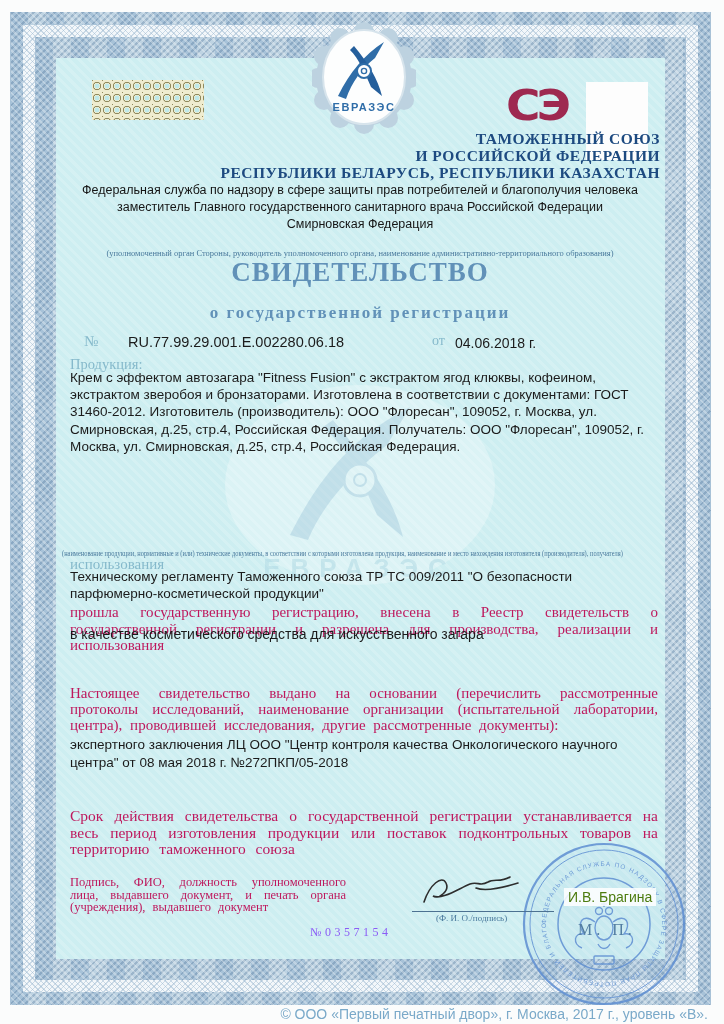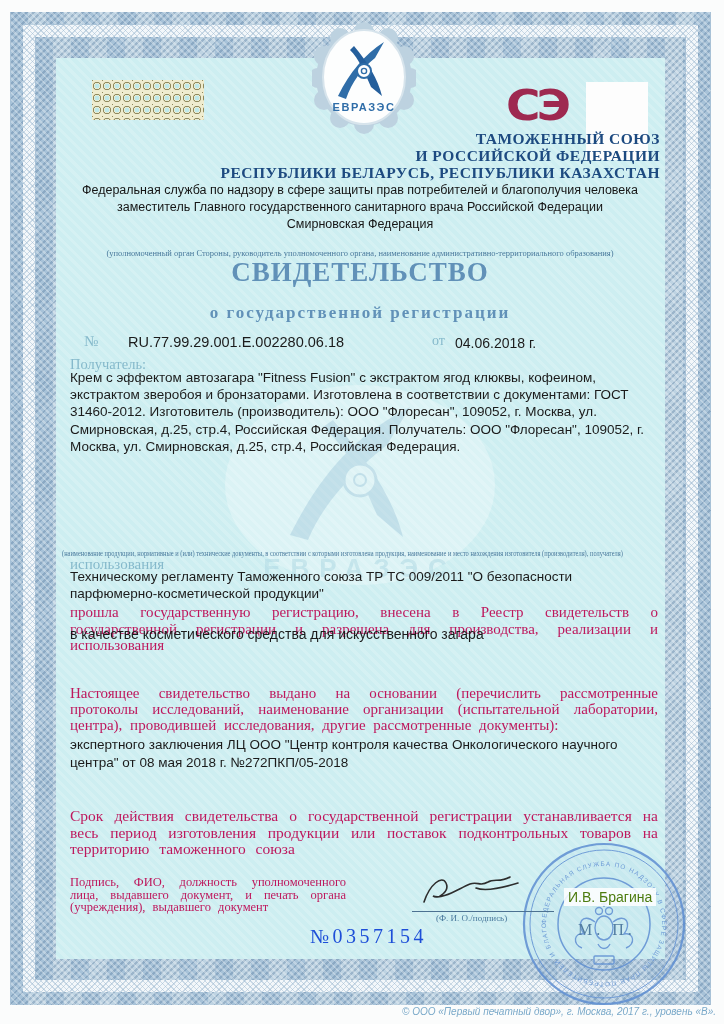--- a/index.html
+++ b/index.html
@@ -73,23 +73,23 @@
     color:#9e2950; letter-spacing:-4px; transform:scaleY(.92); transform-origin:top left; }
   .white-rect { left:586px; top:82px; width:62px; height:78px; background:#fdfdfd; z-index:4; }
 
   .watermark { left:205px; top:385px; width:310px; height:215px; z-index:2; opacity:.5; }
 
   .sig-line { left:412px; top:911px; width:142px; border-top:1px solid #4c7191; z-index:7; }
   .name-patch { left:564px; top:888px; font-size:14px; color:#4d7c0f; z-index:8;
     background:rgba(255,255,255,.85); padding:1px 4px; }
   .mp { left:578px; top:921px; font-family:"Liberation Serif", serif; font-size:16px;
     color:#527da1; letter-spacing:4px; z-index:8; }
-  .serial { left:310px; top:925px; font-family:"Liberation Serif", serif; font-size:20px;
-    color:#1d4ed8; letter-spacing:3.5px; z-index:6; }
-  .footer-note { right:8px; top:1006px; font-size:10px; color:#7aa9c9; z-index:6;font-style:italic; }
+  .serial { left:310px; top:925px; font-family:"Liberation Serif", serif; font-size:12px;
+    color:#8b5cf6; letter-spacing:3.5px; z-index:6; }
+  .footer-note { right:16px; top:1006px; font-size:14px; color:#7aa9c9; z-index:6; }
 </style>
 </head>
 <body>
 
 <div id="page">
 
   <div class="frame">
     <div class="band-white"></div>
     <div class="band-inner"></div>
     <div class="paper"></div>
@@ -156,21 +156,21 @@
   <div class="abs caption-sm center" style="left:60px; top:248px; width:600px; font-size:8.5px;">(уполномоченный орган Стороны, руководитель уполномоченного органа, наименование административно-территориального образования)</div>
 
   <div class="abs doc-title">СВИДЕТЕЛЬСТВО</div>
   <div class="abs doc-subtitle">о государственной регистрации</div>
 
   <div class="abs cyan-label" style="left:84px; top:333px; font-size:15px; z-index:6;">№</div>
   <div class="abs sans black-text" style="left:128px; top:334px; font-size:14.5px; z-index:6;">RU.77.99.29.001.Е.002280.06.18</div>
   <div class="abs cyan-label" style="left:432px; top:333px; font-size:14px; z-index:6;">от</div>
   <div class="abs sans black-text" style="left:455px; top:335px; font-size:14px; z-index:6;">04.06.2018 г.</div>
 
-  <div class="abs cyan-label" style="left:70px; top:356px; font-size:14.5px; z-index:5;">Получатель:</div>
+  <div class="abs cyan-label" style="left:70px; top:356px; font-size:14.5px; z-index:5;">Продукция:</div>
   <div class="abs sans black-text" style="left:70px; top:369px; width:590px; font-size:13.5px; line-height:17.2px; z-index:6;">Крем с эффектом автозагара "Fitness Fusion" с экстрактом ягод клюквы, кофеином, экстрактом зверобоя и бронзаторами. Изготовлена в соответствии с документами: ГОСТ 31460-2012. Изготовитель (производитель): ООО "Флоресан", 109052, г. Москва, ул. Смирновская, д.25, стр.4, Российская Федерация.  Получатель: ООО "Флоресан", 109052, г. Москва, ул. Смирновская, д.25, стр.4, Российская Федерация.</div>
   <div class="abs caption-sm" style="left:62px; top:549px; font-size:7.3px; white-space:nowrap; transform:scaleX(.88); transform-origin:left;">(наименование продукции, нормативные и (или) технические документы, в соответствии с которыми изготовлена продукция, наименование и место нахождения изготовителя (производителя), получателя)</div>
 
   <div class="abs cyan-label" style="left:70px; top:556px; font-size:15px; z-index:5;">использования</div>
   <div class="abs sans black-text" style="left:70px; top:568px; width:585px; font-size:13.5px; line-height:17px; z-index:6;">Техническому регламенту Таможенного союза ТР ТС 009/2011 "О безопасности парфюмерно-косметической продукции"</div>
   <div class="abs blue-serif just" style="left:70px; top:604px; width:588px; font-size:15px; line-height:16.5px; word-spacing:9px; z-index:5;">прошла государственную регистрацию, внесена в Реестр свидетельств о государственной регистрации и разрешена для производства, реализации и использования</div>
   <div class="abs sans black-text" style="left:70px; top:626px; font-size:14px; z-index:6;">в качестве косметического средства для искусственного загара</div>
 
   <div class="abs blue-serif just" style="left:70px; top:685px; width:588px; font-size:15px; line-height:16px; word-spacing:4px; z-index:5;">Настоящее свидетельство выдано на основании (перечислить рассмотренные протоколы исследований, наименование организации (испытательной лаборатории, центра), проводившей исследования, другие рассмотренные документы):</div>
   <div class="abs sans black-text" style="left:70px; top:736px; width:594px; font-size:13.5px; line-height:17.5px; z-index:6;">экспертного заключения ЛЦ ООО "Центр контроля качества Онкологического научного центра" от 08 мая 2018 г. №272ПКП/05-2018</div>

